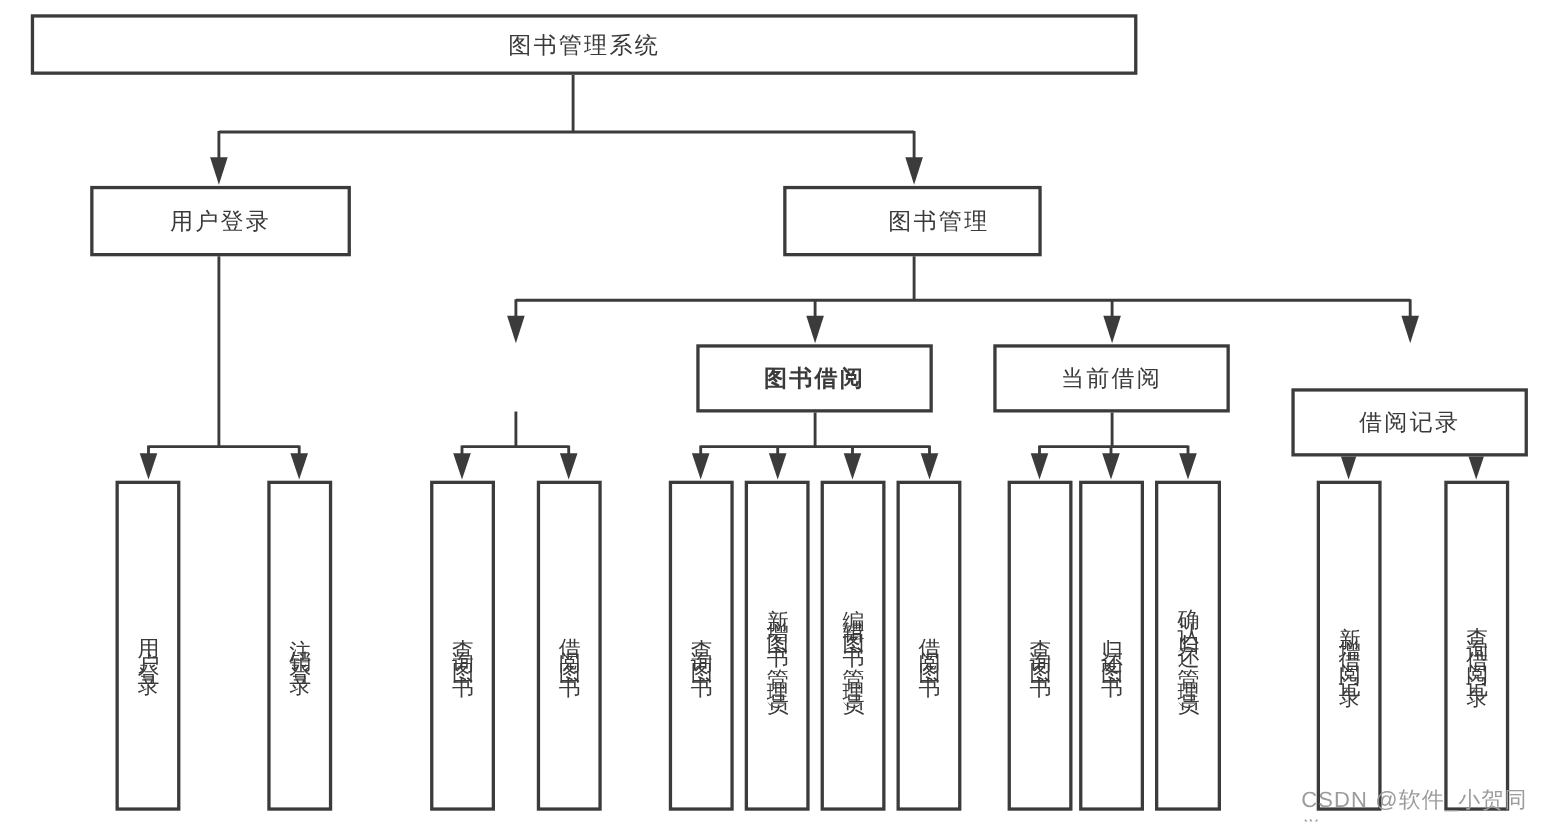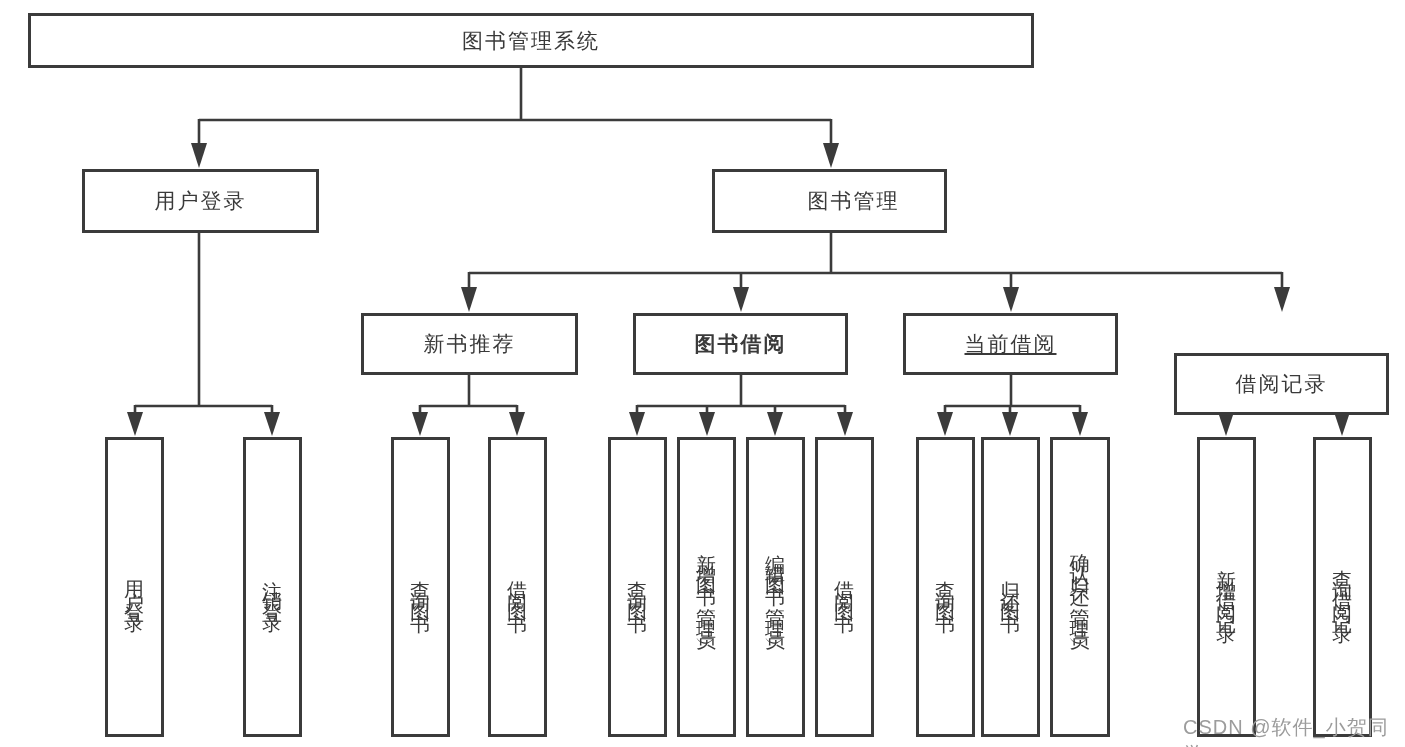--- a/index.html
+++ b/index.html
@@ -105,23 +105,22 @@
       <polygon points="1218,412 1234,412 1226,436"></polygon>
       <polygon points="1334,412 1350,412 1342,436"></polygon>
     </g>
   </svg>
 
   <div class="node" style="left:16px; top:13px; width:1006px; height:55px;margin-left:12px;">图书管理系统</div>
 
   <div class="node" style="left:82px; top:169px; width:237px; height:64px;">用户登录</div>
   <div class="node" style="left:712px; top:169px; width:235px; height:64px;padding-left:48px;">图书管理</div>
 
-  <div class="node" style="left:361px; top:313px; width:217px; height:62px;">新书推荐</div>
   <div class="node" style="left:633px; top:313px; width:215px; height:62px;font-weight:bold;">图书借阅</div>
-  <div class="node" style="left:903px; top:313px; width:215px; height:62px;text-decoration:underline;">当前借阅</div>
+  <div class="node" style="left:903px; top:313px; width:215px; height:62px;">当前借阅</div>
   <div class="node" style="left:1174px; top:313px; width:215px; height:62px;margin-top:40px;">借阅记录</div>
 
   <div class="leaf" style="left:105px;">
       <span>用户登录</span>
     </div>
   <div class="leaf" style="left:243px;">
       <span>注销登录</span>
     </div>
 
   <div class="leaf" style="left:391px;">

